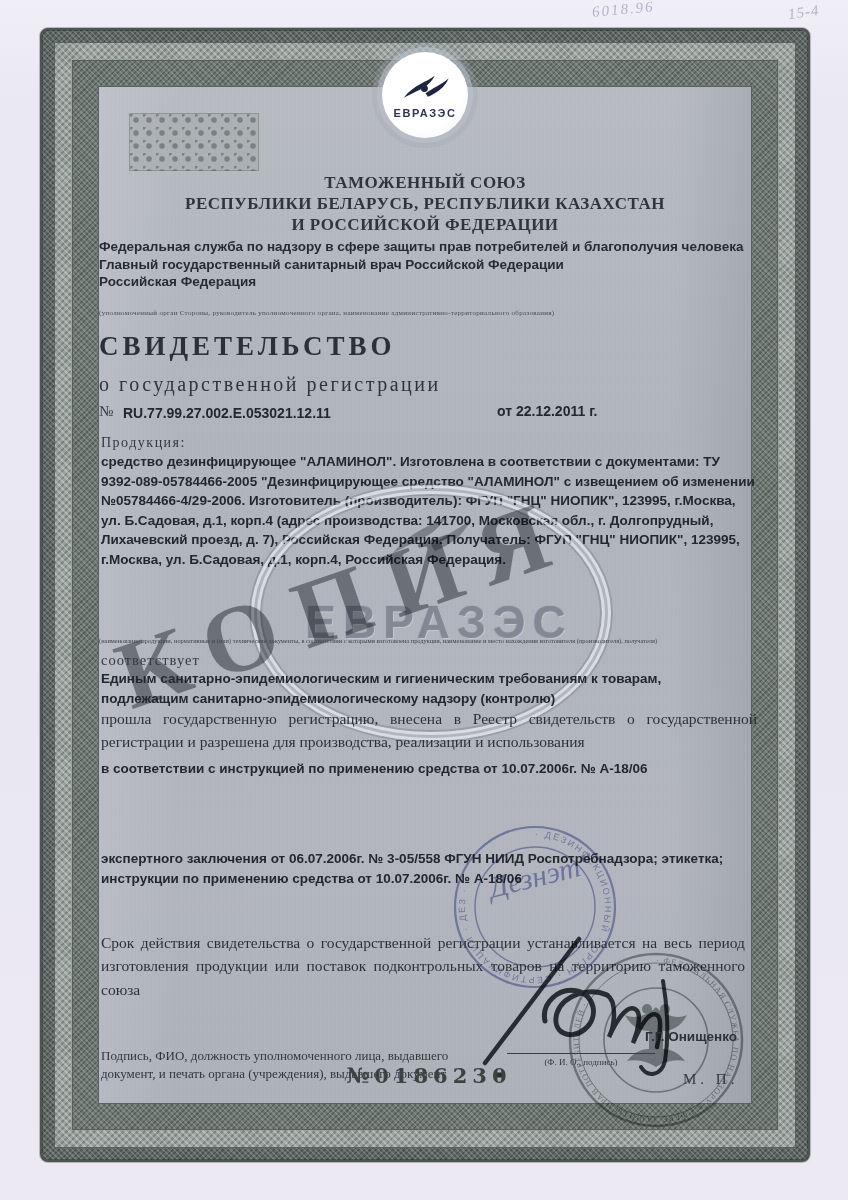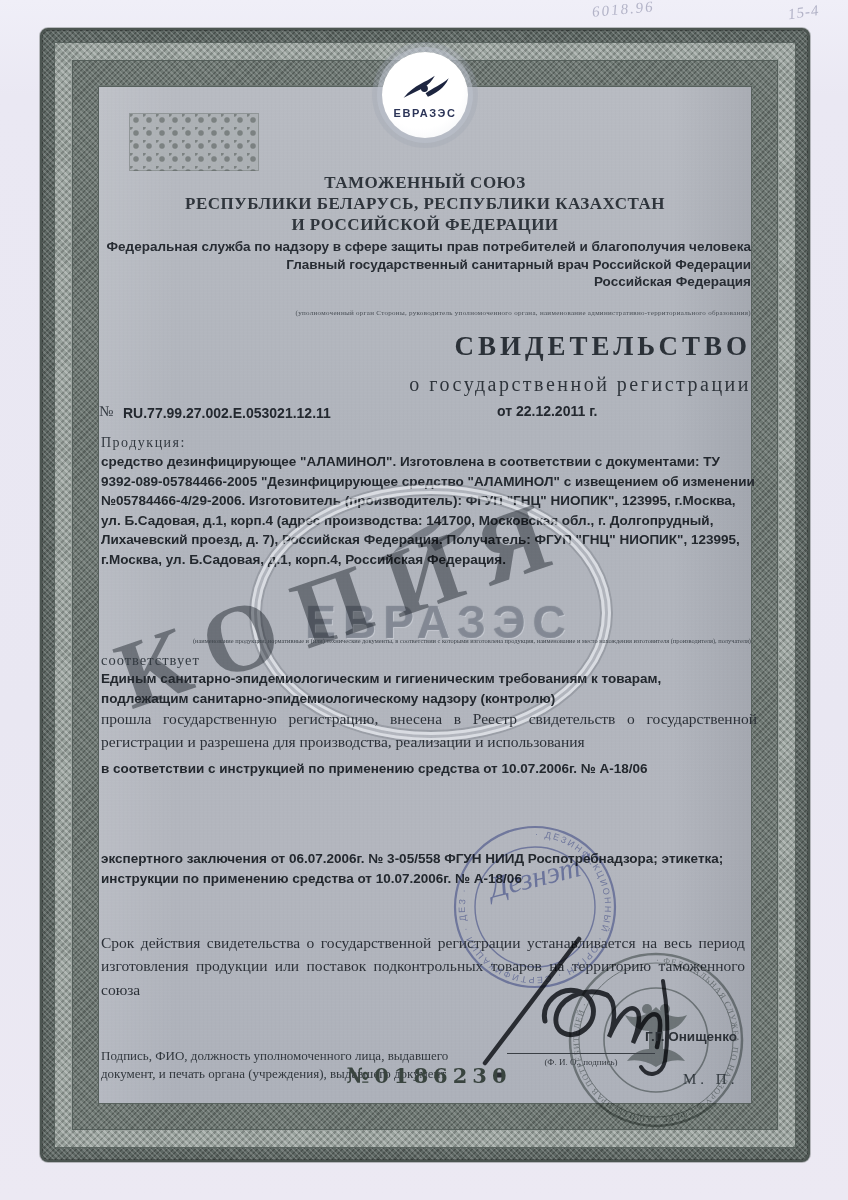--- a/index.html
+++ b/index.html
@@ -47,21 +47,21 @@
       linear-gradient(180deg,#b8bbc2 0%,#b0b4bc 35%,#b3b6be 75%,#adb1ba 100%);
     border:1px solid #58625e;
   }
   .noise{
     position:absolute; inset:0; pointer-events:none; opacity:.55;
     background-image:
       repeating-linear-gradient(0deg, rgba(255,255,255,.03) 0 1px, transparent 1px 3px),
       repeating-linear-gradient(90deg, rgba(0,0,0,.02) 0 1px, transparent 1px 4px);
   }
   .abs{position:absolute;}
-  .ctr{width:100%; text-align:right;}
+  .ctr{width:100%; text-align:left;}
 
   
   .lace{
     left:30px; top:26px; width:128px; height:56px;
     background-color:rgba(150,156,152,.30);
     background-image:
       radial-gradient(circle at 6px 6px, rgba(74,82,78,.50) 2.2px, transparent 3.4px),
       radial-gradient(circle at 0px 0px, rgba(74,82,78,.50) 2.2px, transparent 3.4px);
     background-size:13px 13px; border:1px solid rgba(90,98,94,.35);
   }

